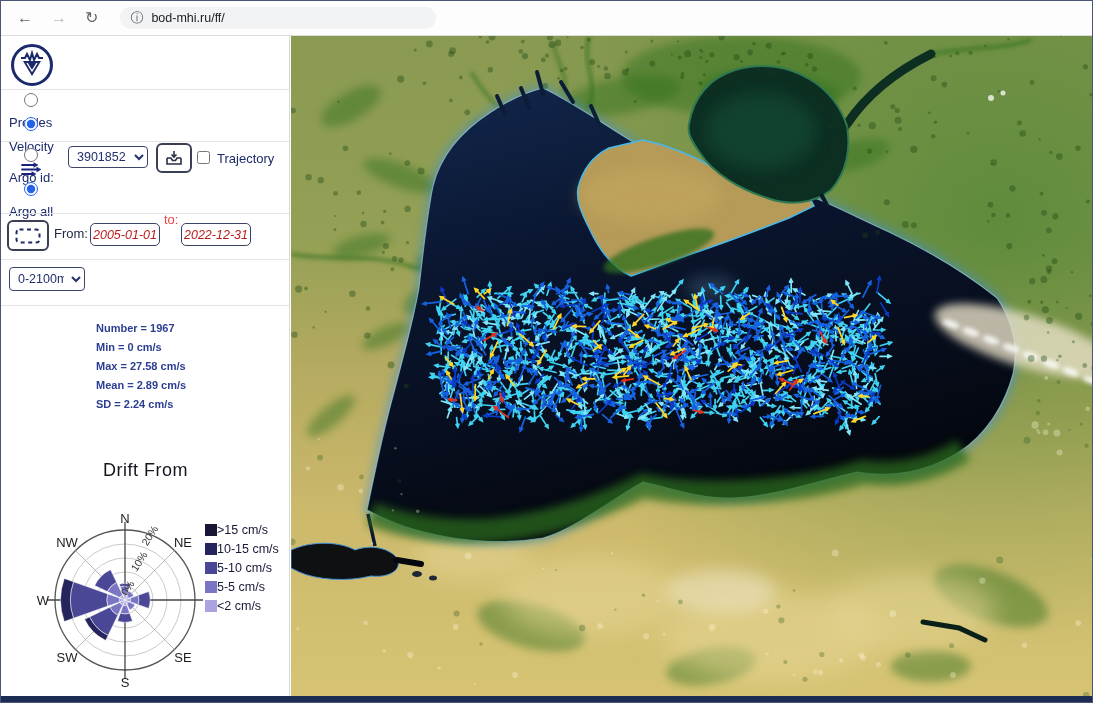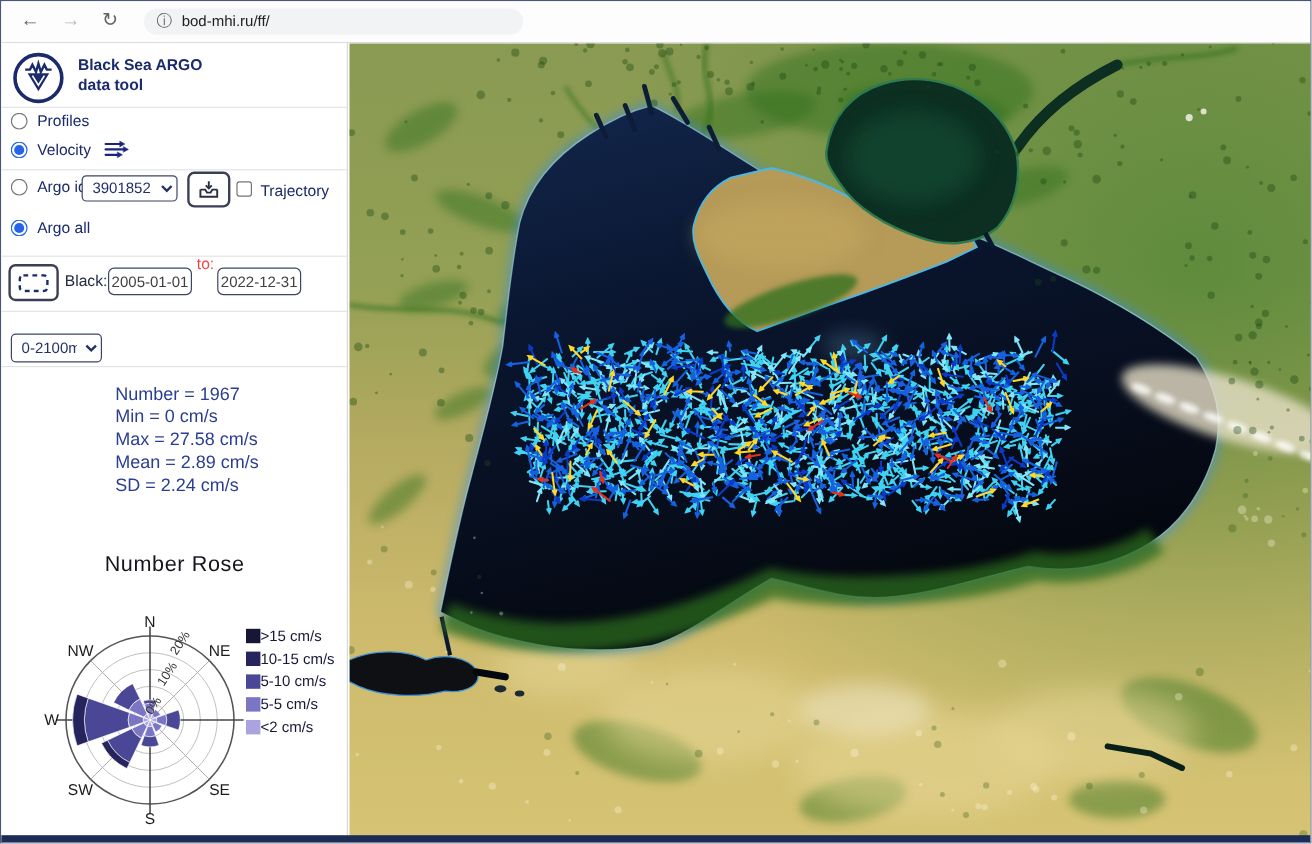--- a/index.html
+++ b/index.html
@@ -19,32 +19,32 @@
   
   .sidebar{position:absolute;top:35px;left:0;width:289px;height:662px;background:#fff;
            border-right:1px solid #d8d8d8;box-sizing:border-box;}
   .sep{position:absolute;left:0;right:0;height:0;border-top:1px solid #e4e4e6;}
   .logo{position:absolute;left:10px;top:8px;width:42px;height:42px;border-radius:50%;
         border:3px solid #1b2a6b;box-sizing:border-box;display:flex;align-items:center;
         justify-content:center;}
   .app-title{position:absolute;left:64px;top:9px;font-size:13px;font-weight:bold;
              color:#1b2a6b;line-height:17px;}
   .radio-row{position:absolute;left:8px;display:flex;align-items:center;gap:8px;
-             font-size:13px;color:#1b2a6b;}
+             font-size:13px;color:#1b2a6b;flex-direction:column;}
   .radio-row input{accent-color:#2563eb;margin:0;width:14px;height:14px;}
   .ctl{font-size:12.5px;color:#22306b;}
   select.ctl{border:1.5px solid #3c4566;border-radius:4px;height:22px;background:#fff;
              padding:0 4px;}
   input[type=text].ctl{border:1.5px solid #3c4566;border-radius:5px;height:19px;width:64px;
-             text-align:center;background:#fff;color:#404040;}
+             text-align:center;background:#fff;color:#b91c1c;font-style:italic;}
   .icon-btn{position:absolute;border:2px solid #3a3f55;border-radius:6px;background:#fff;
             display:flex;align-items:center;justify-content:center;cursor:pointer;}
   .chk{accent-color:#2563eb;width:13px;height:13px;margin:0;}
-  .stats-text{position:absolute;left:95px;top:283px;font-size:15px;color:#2c3e92;
-              line-height:19px;}
+  .stats-text{position:absolute;left:95px;top:283px;font-size:11px;color:#2c3e92;
+              line-height:19px;font-weight:bold;}
   .rose-title{position:absolute;left:0;width:289px;top:424px;text-align:center;
               font-size:18px;color:#15151f;font-weight:500;letter-spacing:.5px;}
   .legend{position:absolute;left:204px;top:484px;}
   .legend-row{display:flex;align-items:center;gap:0;height:19px;}
   .legend-swatch{width:12px;height:12px;display:inline-block;}
   .legend-label{font-size:12.5px;color:#181838;white-space:nowrap;}
   
   .map-wrap{position:absolute;top:35px;left:290px;width:803px;height:662px;overflow:hidden;}
   .bottom-strip{position:absolute;left:0;right:0;bottom:0;height:6px;background:#1d2c55;}
   label{cursor:default;}
@@ -65,24 +65,20 @@
   </div>
 
   <div class="sidebar">
 
     <div class="logo">
       <svg width="30" height="30" viewBox="0 0 30 30">
         <path d="M4,8 L8,8 L10,4 L13,10 L15,3 L17,10 L20,4 L22,8 L26,8" fill="none" stroke="#1b2a6b" stroke-width="2"></path>
         <path d="M6,11 L15,26 L24,11 Z" fill="#1b2a6b"></path>
         <path d="M10,13 L15,21 L20,13" fill="none" stroke="#fff" stroke-width="1.4"></path>
       </svg>
-    </div>
-    <div class="app-title">
-      <div>Black Sea ARGO</div>
-      <div>data tool</div>
     </div>
     <div class="sep" style="top:53px"></div>
 
     <div class="radio-row" style="top:57px">
       <input type="radio" name="mode" style="">
       <label>Profiles</label>
     </div>
     <div class="radio-row" style="top:81px">
       <input type="radio" name="mode" checked="" style="">
       <label>Velocity</label>
@@ -123,39 +119,39 @@
       <input type="radio" name="argo" checked="" style="">
       <label>Argo all</label>
     </div>
     <div class="sep" style="top:177px"></div>
 
     <div class="icon-btn" style="left:6px;top:184px;width:38px;height:27px;">
       <svg width="26" height="16" viewBox="0 0 26 16">
         <rect x="1.5" y="1.5" width="23" height="13" rx="3" fill="none" stroke="#1b2a6b" stroke-width="2" stroke-dasharray="4 3.5"></rect>
       </svg>
     </div>
-    <label class="ctl" style="position:absolute;left:53px;top:190px;font-size:13px;color:#222a44;">Black:</label>
+    <label class="ctl" style="position:absolute;left:53px;top:190px;font-size:13px;color:#222a44;">From:</label>
     <input type="text" class="ctl" style="position: absolute; left: 89px; top: 187px;" value="2005-01-01">
     <label class="ctl" style="position:absolute;left:163px;top:176px;font-size:13px;color:#ef4444;">to:</label>
     <input type="text" class="ctl" style="position: absolute; left: 180px; top: 187px;" value="2022-12-31">
     <div class="sep" style="top:223px"></div>
 
-    <select class="ctl" style="position:absolute;left:8px;top:231px;width:76px;height:24px;margin-top:11px;"><option>0-2100m</option></select>
+    <select class="ctl" style="position:absolute;left:8px;top:231px;width:76px;height:24px;"><option>0-2100m</option></select>
     <div class="sep" style="top:269px"></div>
 
 
     <div class="stats-text">
       <div>Number = 1967</div>
       <div>Min = 0 cm/s</div>
       <div>Max = 27.58 cm/s</div>
       <div>Mean =  2.89 cm/s</div>
       <div>SD =  2.24 cm/s</div>
     </div>
 
-    <div class="rose-title">Number Rose</div>
+    <div class="rose-title">Drift From</div>
     <div id="rose-box" style="position:absolute;left:0;top:460px;width:289px;height:202px;"><svg width="289" height="202" viewBox="0 0 289 202">
           <circle cx="124" cy="104" r="14" fill="none" stroke="#b3b3b3" stroke-width="0.7"></circle>
           <circle cx="124" cy="104" r="28" fill="none" stroke="#b3b3b3" stroke-width="0.7"></circle>
           <circle cx="124" cy="104" r="42" fill="none" stroke="#b3b3b3" stroke-width="0.7"></circle>
           <circle cx="124" cy="104" r="56" fill="none" stroke="#b3b3b3" stroke-width="0.7"></circle>
           <circle cx="124" cy="104" r="70" fill="none" stroke="#555" stroke-width="1.3"></circle>
           <line x1="124" y1="104" x2="124" y2="26" stroke="#444" stroke-width="1.3"></line>
           <line x1="124" y1="104" x2="173.49747468305833" y2="54.50252531694167" stroke="#a8a8a8" stroke-width="0.8"></line>
           <line x1="124" y1="104" x2="202" y2="104" stroke="#444" stroke-width="1.3"></line>
           <line x1="124" y1="104" x2="173.49747468305833" y2="153.49747468305833" stroke="#a8a8a8" stroke-width="0.8"></line>

